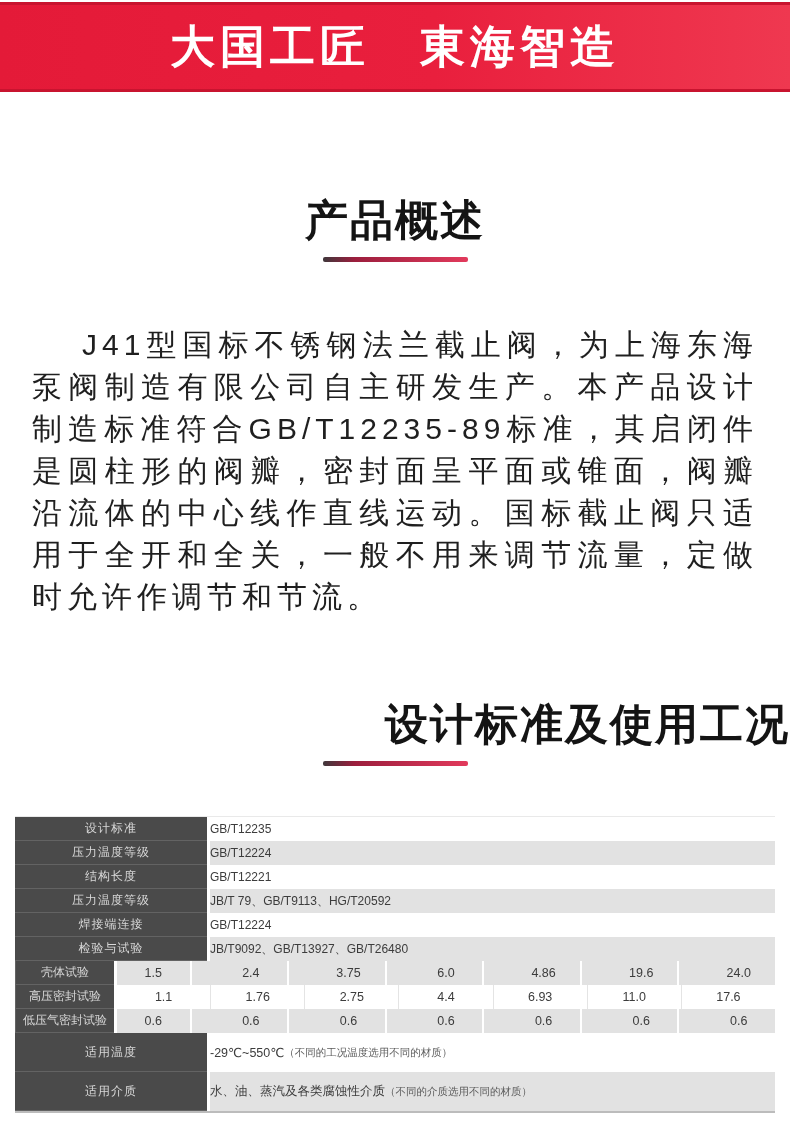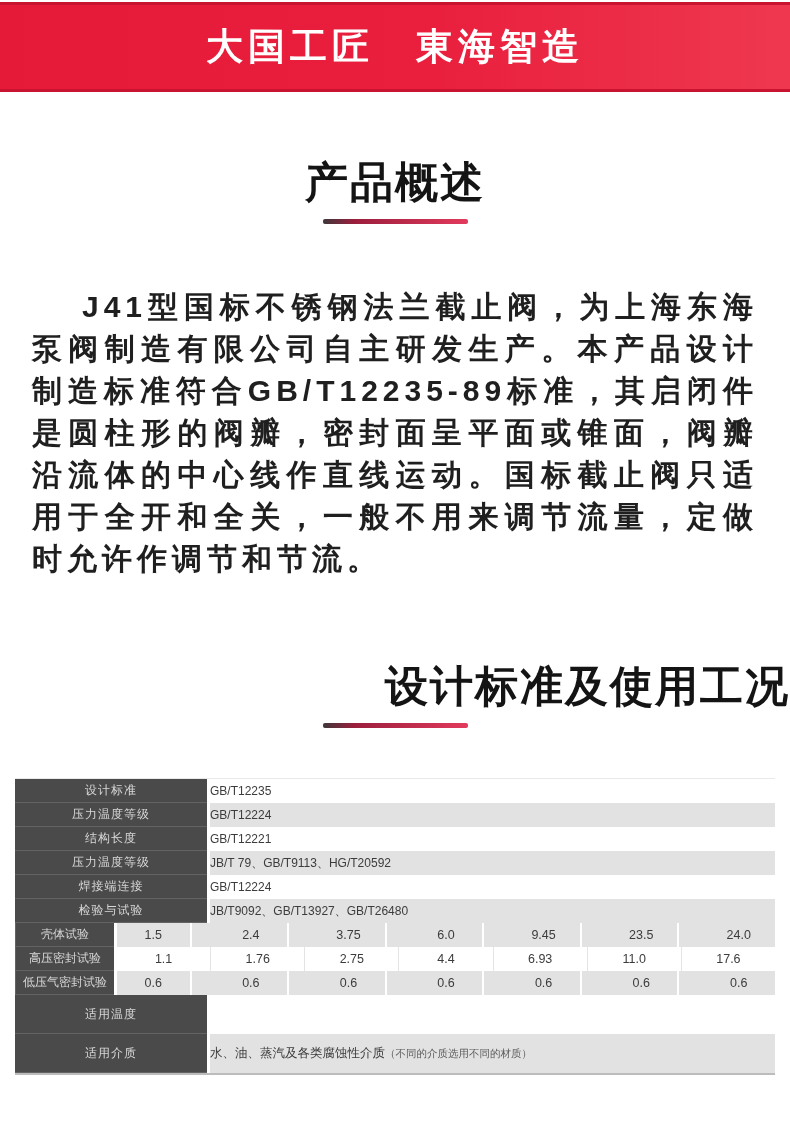--- a/index.html
+++ b/index.html
@@ -13,44 +13,44 @@
   
   .banner {
     margin-top: 2px;
     height: 90px;
     background: linear-gradient(90deg, #e41a38 0%, #e91f3d 55%, #ef3850 100%);
     border-top: 3px solid #c8142f;
     border-bottom: 3px solid #c8142f;
     display: flex; align-items: center; justify-content: center;
   }
   .banner h1 {
-    color: #ffffff; font-size: 37px; font-weight: bold;
+    color: #ffffff; font-size: 45px; font-weight: bold;
     letter-spacing: 5px; white-space: nowrap;
   }
 
   
   .sec-title { text-align: center; }
-  .sec-title.first { margin-top: 64px; }
+  .sec-title.first { margin-top: 102px; }
   .sec-title.second { margin-top: 80px; text-align: right; }
   .sec-title h2 {
     font-size: 43px; line-height: 52px; color: #141414;
     font-weight: bold; letter-spacing: 2px;
   }
   .title-underline {
     width: 145px; height: 5px; margin: 11px auto 0;
     background: linear-gradient(90deg, #3f373b 0%, #9c1e3d 22%, #e23a5c 100%);
     border-radius: 2px;
   }
 
   
   .overview-body {
     width: 726px; margin: 62px auto 0;
     font-size: 30px; line-height: 42px; letter-spacing: 5px;
     color: #1f1f1f; text-align: justify; text-indent: 50px;
-    font-weight: 700;
+    font-weight: 400;
   }
 
   
   .spec-table {
     width: 760px; margin: 50px auto 0;
     border-top: 1px solid #e9e9e9;
     border-bottom: 2px solid #bcbcbc;
     font-size: 12px; color: #3c3c3c;
   }
   .row { display: flex; }
@@ -153,22 +153,22 @@
   <div class="tp">
     <div class="tp-rows">
       <div class="tp-row g">
         <div class="sub">壳体试验</div>
         <div class="data">
           <div class="cells">
             <div class="cell">1.5</div>
             <div class="cell">2.4</div>
             <div class="cell">3.75</div>
             <div class="cell">6.0</div>
-            <div class="cell">9.45</div>
-            <div class="cell">23.5</div>
+            <div class="cell">4.86</div>
+            <div class="cell">19.6</div>
             <div class="cell">24.0</div>
           </div>
         </div>
       </div>
       <div class="tp-row w">
         <div class="sub">高压密封试验</div>
         <div class="data">
           <div class="cells">
             <div class="cell">1.1</div>
             <div class="cell">1.76</div>
@@ -192,20 +192,24 @@
             <div class="cell">0.6</div>
             <div class="cell">0.6</div>
           </div>
         </div>
       </div>
     </div>
   </div>
 
   <div class="row h39 w">
     <div class="lbl">适用温度</div>
+    <div class="data pad">
+      <span class="bval">-29℃~550℃</span>
+      <span class="note">（不同的工况温度选用不同的材质）</span>
+    </div>
   </div>
 
   <div class="row h39 g">
     <div class="lbl">适用介质</div>
     <div class="data pad">
       <span class="bval">水、油、蒸汽及各类腐蚀性介质</span>
       <span class="note">（不同的介质选用不同的材质）</span>
     </div>
   </div>
 

